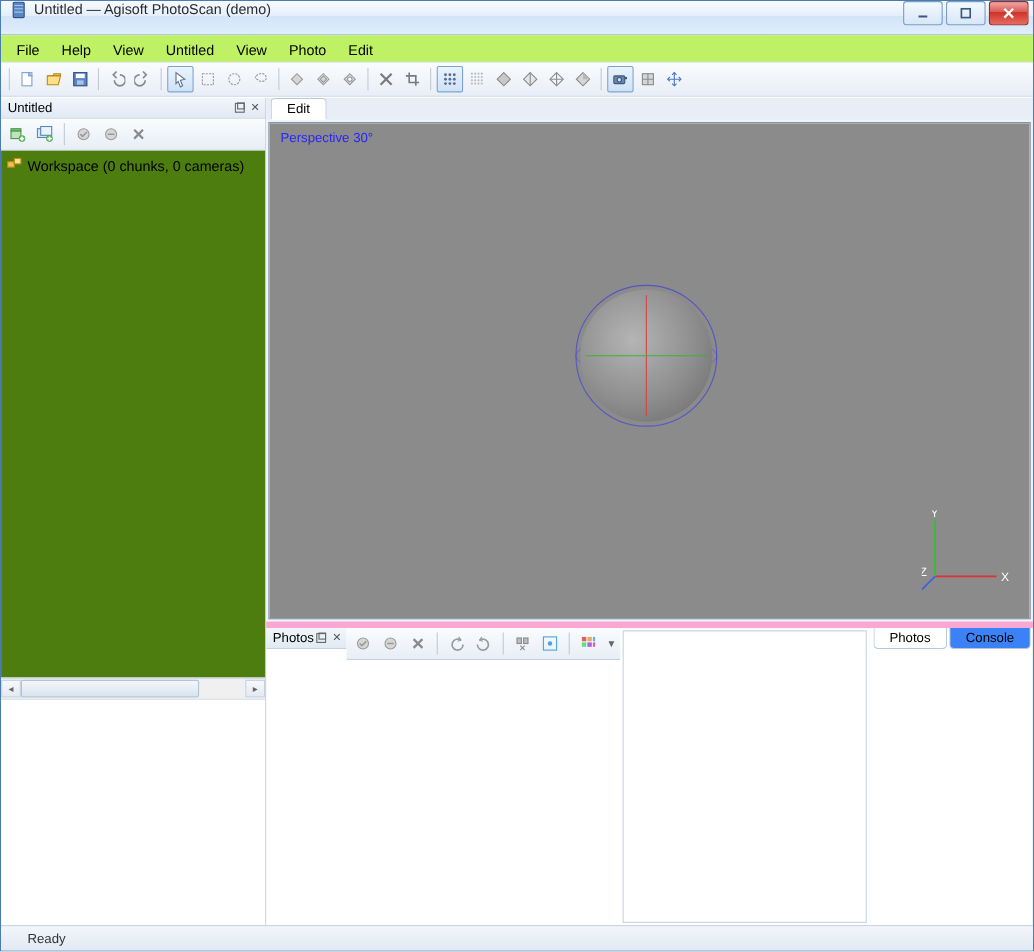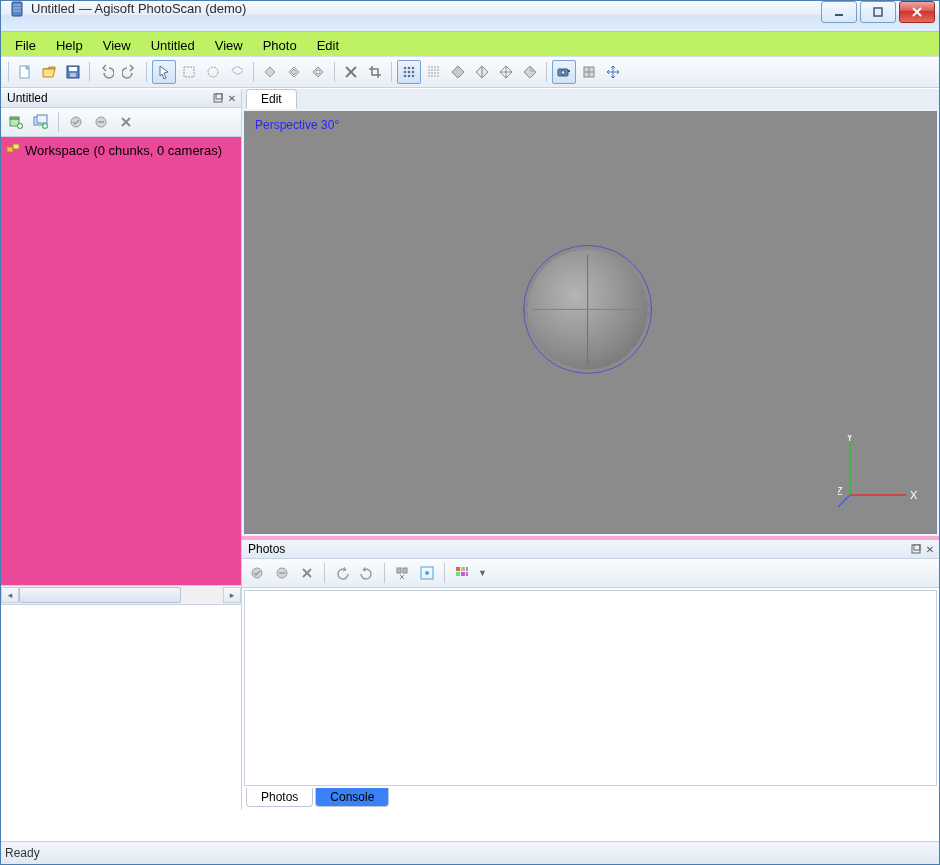--- a/index.html
+++ b/index.html
@@ -126,21 +126,21 @@
     height:28px;
     background:linear-gradient(to bottom,#fafcfe,#e8eef6);
     border-bottom:1px solid #c6d2e0;
     display:flex;align-items:center;
     gap:3px;
     padding:0 4px;
   }
   .ws-tree {
     flex:1;
     overflow:auto;
-    background:#ec4899;
+    background:#4d7c0f;
     padding:2px 4px;
     font-size:13px;
     white-space:nowrap;
   }
   .ws-tree-row {
     display:flex;align-items:center;gap:4px;
     padding:2px 0;
   }
   .left-scroll {
     height:18px;
@@ -218,22 +218,22 @@
   .axis-gizmo{
     position:absolute;
     right:18px;
     bottom:18px;
     width:80px;height:80px;
   }
 
   
   .photos-dock {
     display:flex;
-    flex-direction:column;
-    border-top:4px solid #f9a8d4;
+    flex-direction:row;
+    border-top:6px solid #f9a8d4;
     height:270px;
   }
   .photos-toolbar{
     height:28px;
     background:linear-gradient(to bottom,#fafcfe,#e8eef6);
     border-bottom:1px solid #c6d2e0;
     display:flex;align-items:center;
     gap:3px;padding:0 4px;
   }
   .photos-area{
@@ -259,24 +259,23 @@
     cursor:pointer;
   }
   .btab.active{ background:#fff; }
 
   
   .statusbar{
     height:22px;
     background:linear-gradient(to bottom,#f2f6fb,#e1e9f3);
     border-top:1px solid #c6d2e0;
     display:flex; align-items:center;
-    padding:0 4px;
+    padding:0 24px;
     font-size:12px;
     color:#333;
-    margin-top:31px;
   }
 
   
   .dd-arrow{
     font-size:9px;color:#666;margin-left:2px;
   }
 </style>
 </head>
 <body>
 

